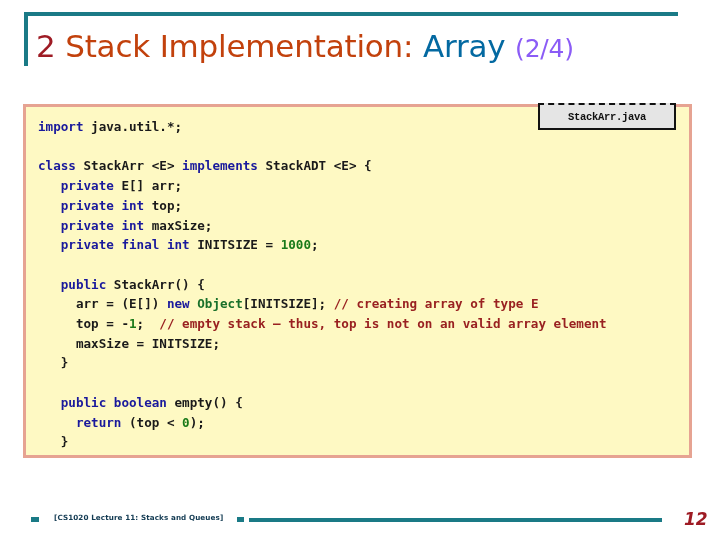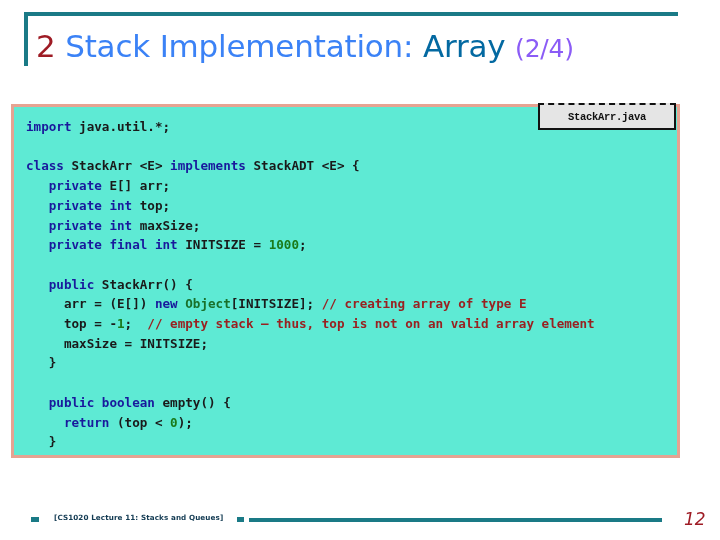--- a/index.html
+++ b/index.html
@@ -40,33 +40,33 @@
     top: 20px;
     width: 660px;
     height: 52px;
     line-height: 52px;
     white-space: nowrap;
     font-family: "DejaVu Sans", sans-serif;
     font-size: 31px;
     letter-spacing: -0.2px;
   }
   .t-num   { color: #9e1b24; }
-  .t-main  { color: #3b82f6; }
+  .t-main  { color: #c2410c; }
   .t-accent{ color: #0369a1; }
   .t-sub   { color: #8b5cf6; font-size: 25px; }
 
   
   .code-box {
     position: absolute;
-    left: 11px;
+    left: 23px;
     top: 104px;
     width: 669px;
     height: 354px;
     box-sizing: border-box;
-    background: #5eead4;
+    background: #fef9c3;
     border: 3px solid #e6a392;
   }
   .code-text {
     position: absolute;
     left: 12px;
     top: 10px;
     margin: 0;
     font-family: "DejaVu Sans Mono", monospace;
     font-size: 12.6px;
     line-height: 19.7px;
@@ -143,21 +143,21 @@
   .page-num {
     position: absolute;
     left: 684px;
     top: 508px;
     width: 28px;
     height: 22px;
     line-height: 22px;
     font-family: "DejaVu Sans", sans-serif;
     font-size: 17px;
     font-style: italic;
-    font-weight: normal;
+    font-weight: bold;
     color: #9e1b24;
   }
 </style>
 </head>
 <body>
 
 <div class="rule-top"></div>
 <div class="rule-left"></div>
 
 <div class="title">

